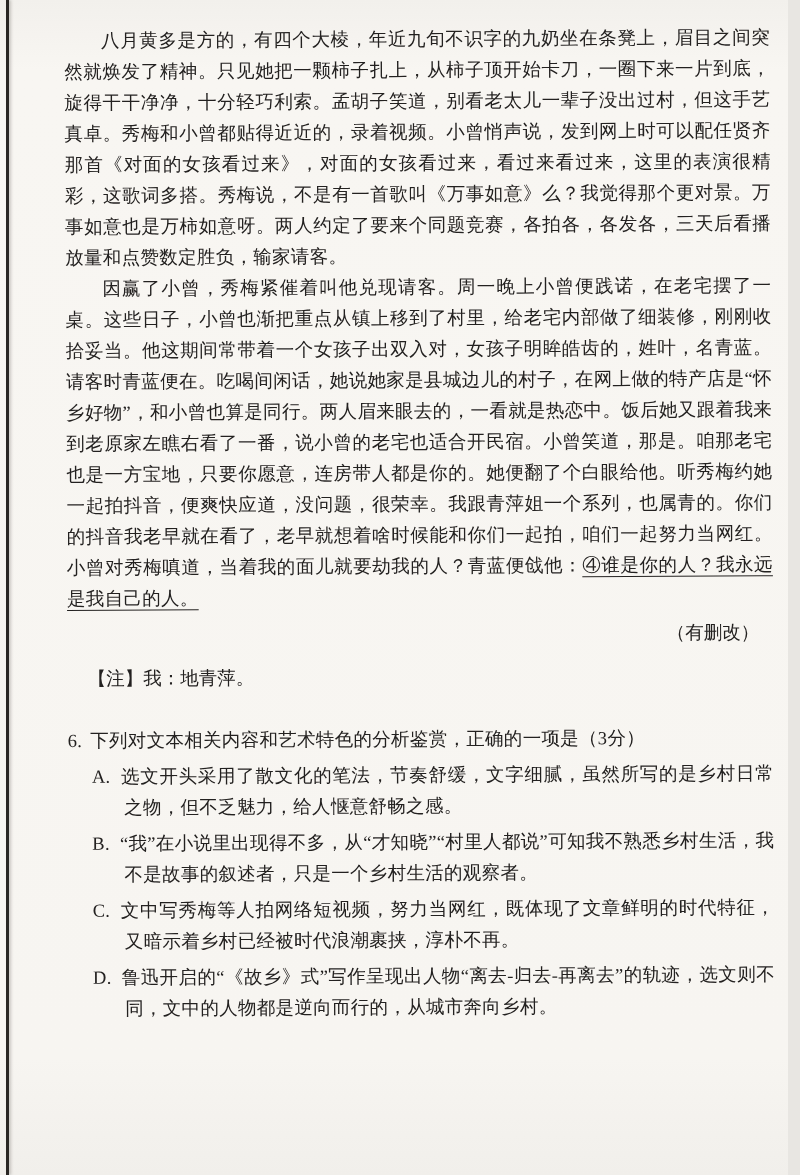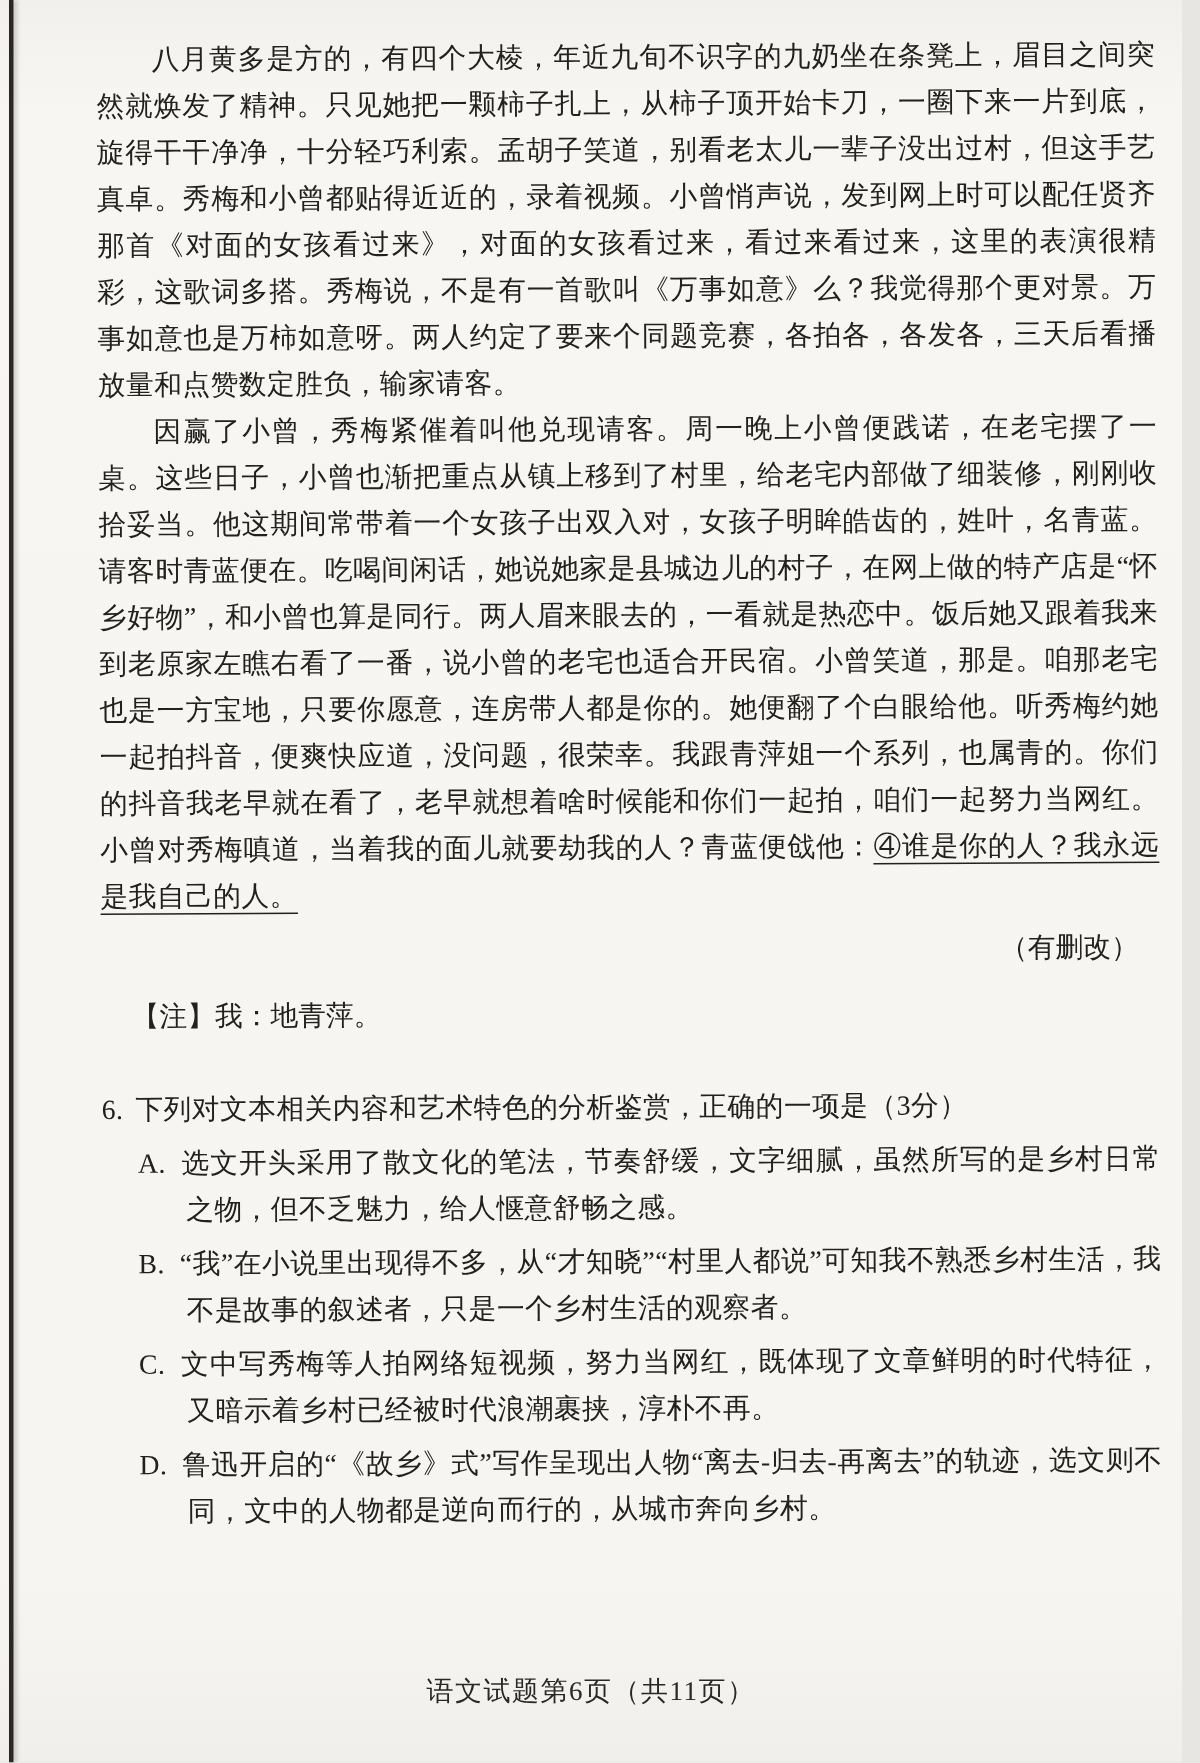--- a/index.html
+++ b/index.html
@@ -112,14 +112,13 @@
 
       <div class="option"><span class="olabel">B.</span><span>“我”在小说里出现得不多，从“才知晓”“村里人都说”可知我不熟悉乡村生活，我不是故事的叙述者，只是一个乡村生活的观察者。</span></div>
 
       <div class="option"><span class="olabel">C.</span><span>文中写秀梅等人拍网络短视频，努力当网红，既体现了文章鲜明的时代特征，又暗示着乡村已经被时代浪潮裹挟，淳朴不再。</span></div>
 
       <div class="option"><span class="olabel">D.</span><span>鲁迅开启的“《故乡》式”写作呈现出人物“离去-归去-再离去”的轨迹，选文则不同，文中的人物都是逆向而行的，从城市奔向乡村。</span></div>
     </div>
 
   </div>
 
-  <p class="footer">语文试题第6页（共11页）</p>
 </div>
 
 </body></html>

